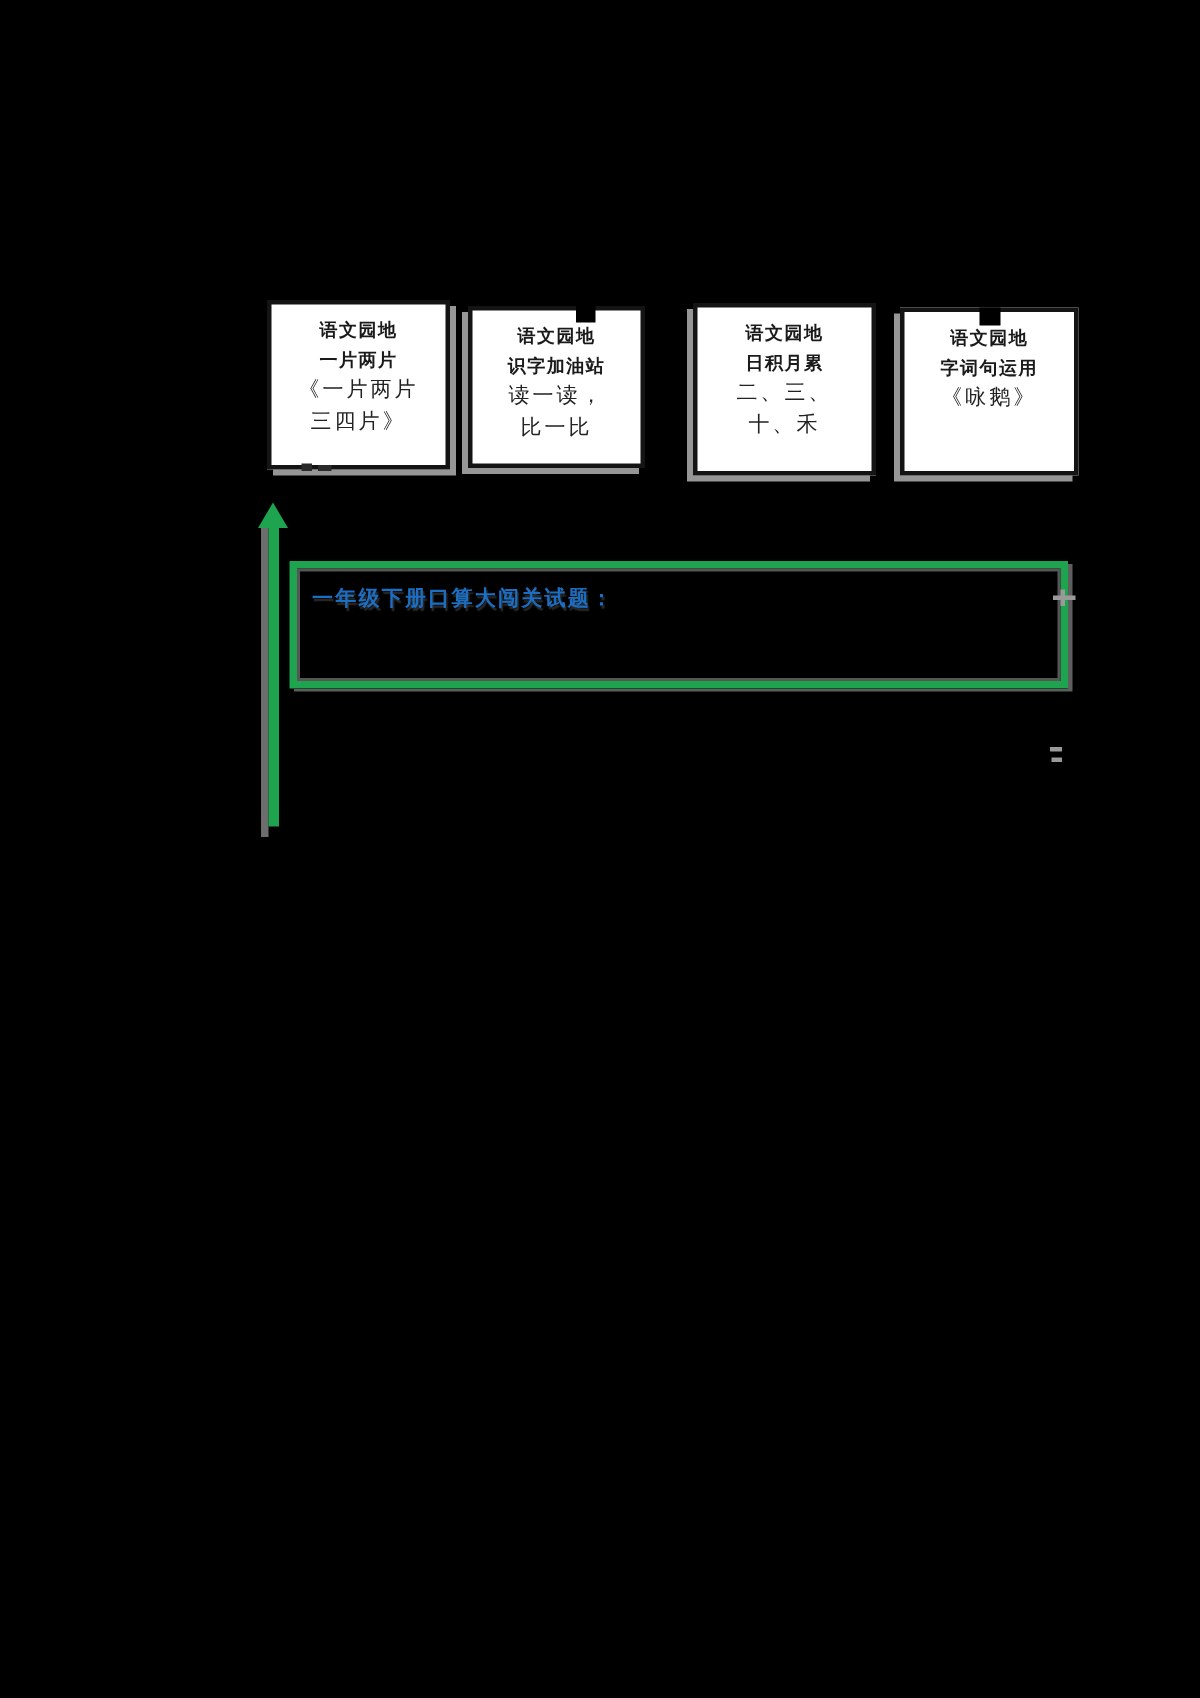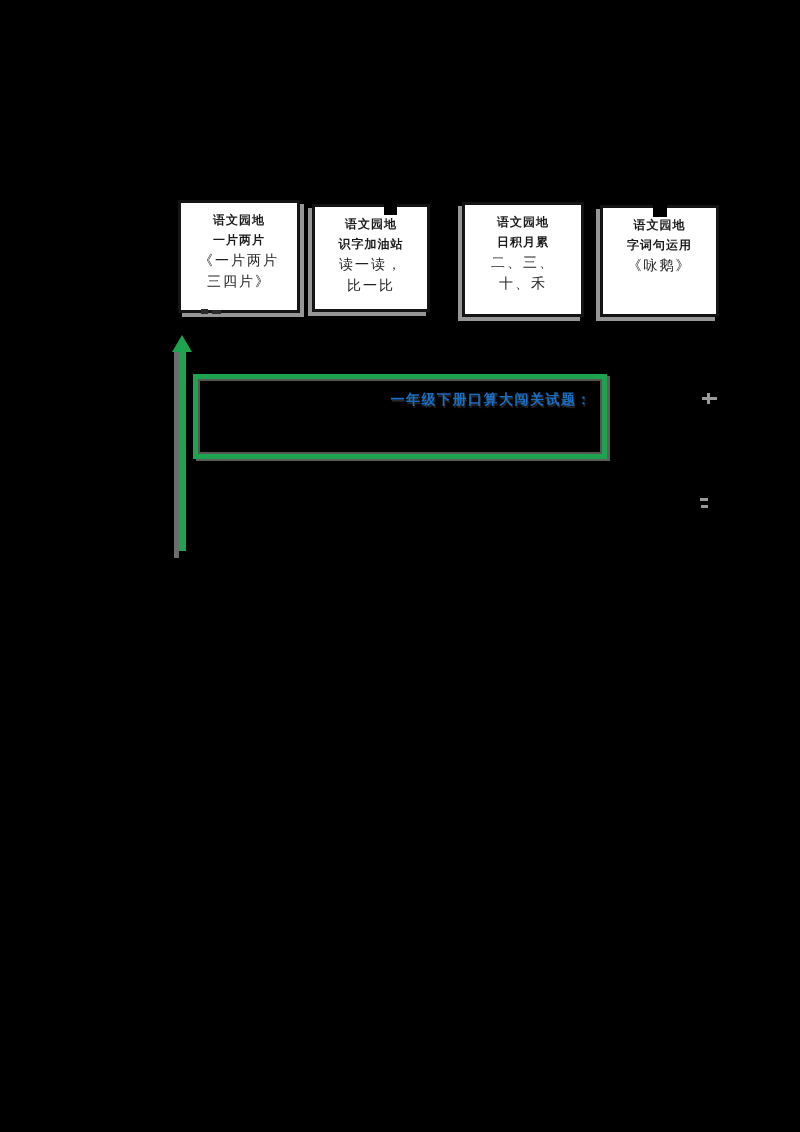--- a/index.html
+++ b/index.html
@@ -74,26 +74,25 @@
     width: 0; height: 0;
     border-left: 10px solid transparent;
     border-right: 10px solid transparent;
     border-bottom: 17px solid #1ea34f;
   }
 
   
   .gbox {
     position: absolute;
     left: 193px;
-    width: 414px;
+    width: 519px;
     border: 5px solid #1ea34f;
     box-sizing: border-box;
     box-shadow: 3px 2px 0 #5e5e5e;
     background: transparent;
-    text-align: right;
   }
   .gbox-inner {
     width: 100%;
     height: 100%;
     border: 2px solid #565656;
     box-sizing: border-box;
     padding: 9px 8px 0 8px;
   }
   .link-text {
     display: inline-block;

